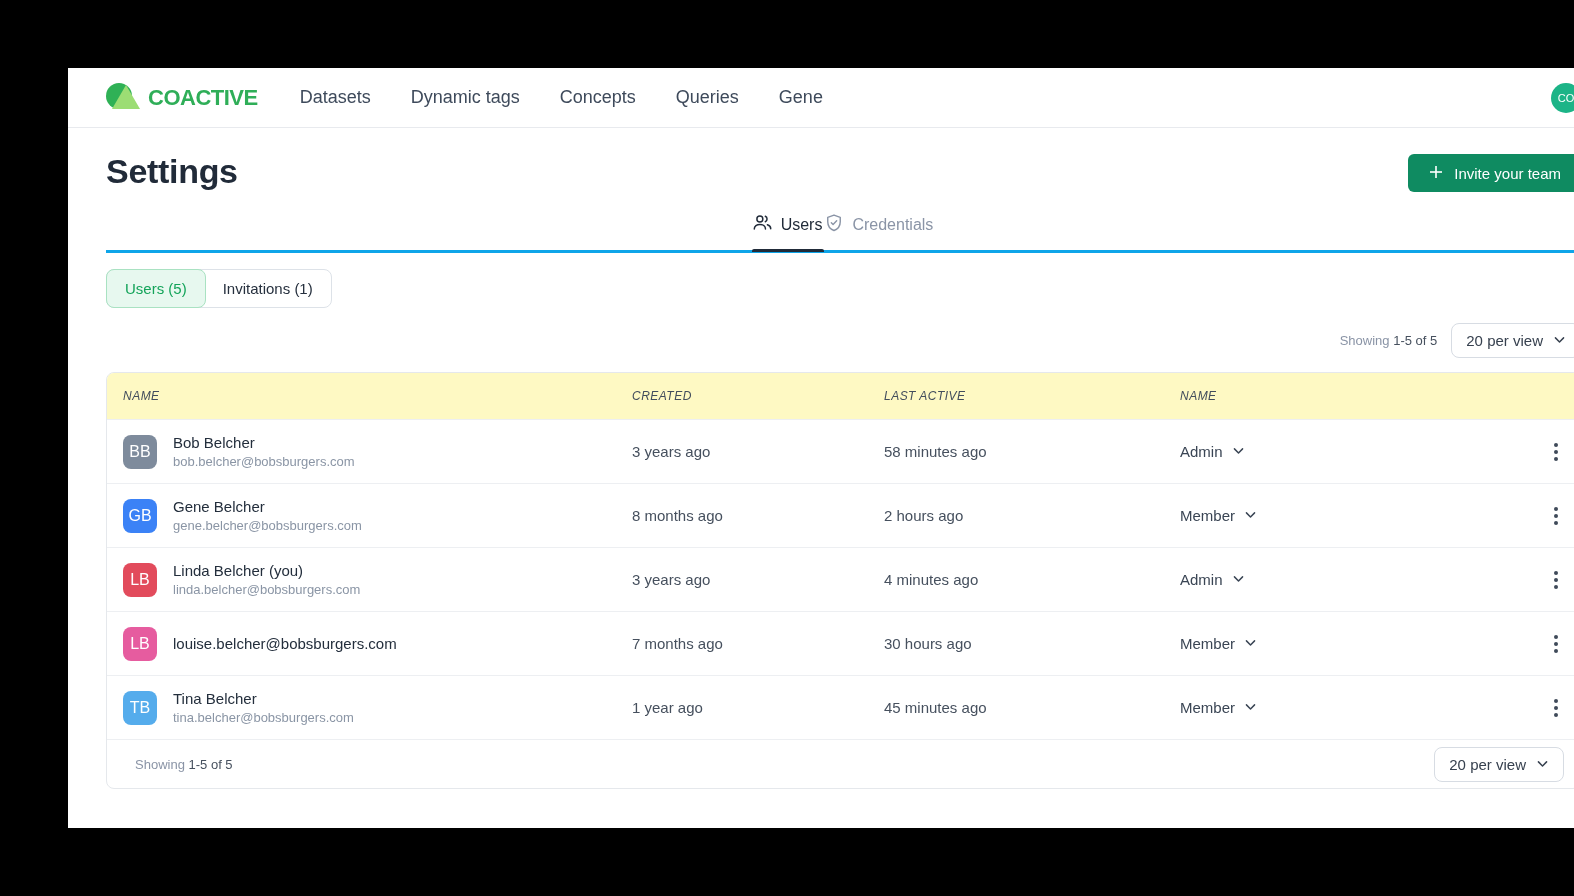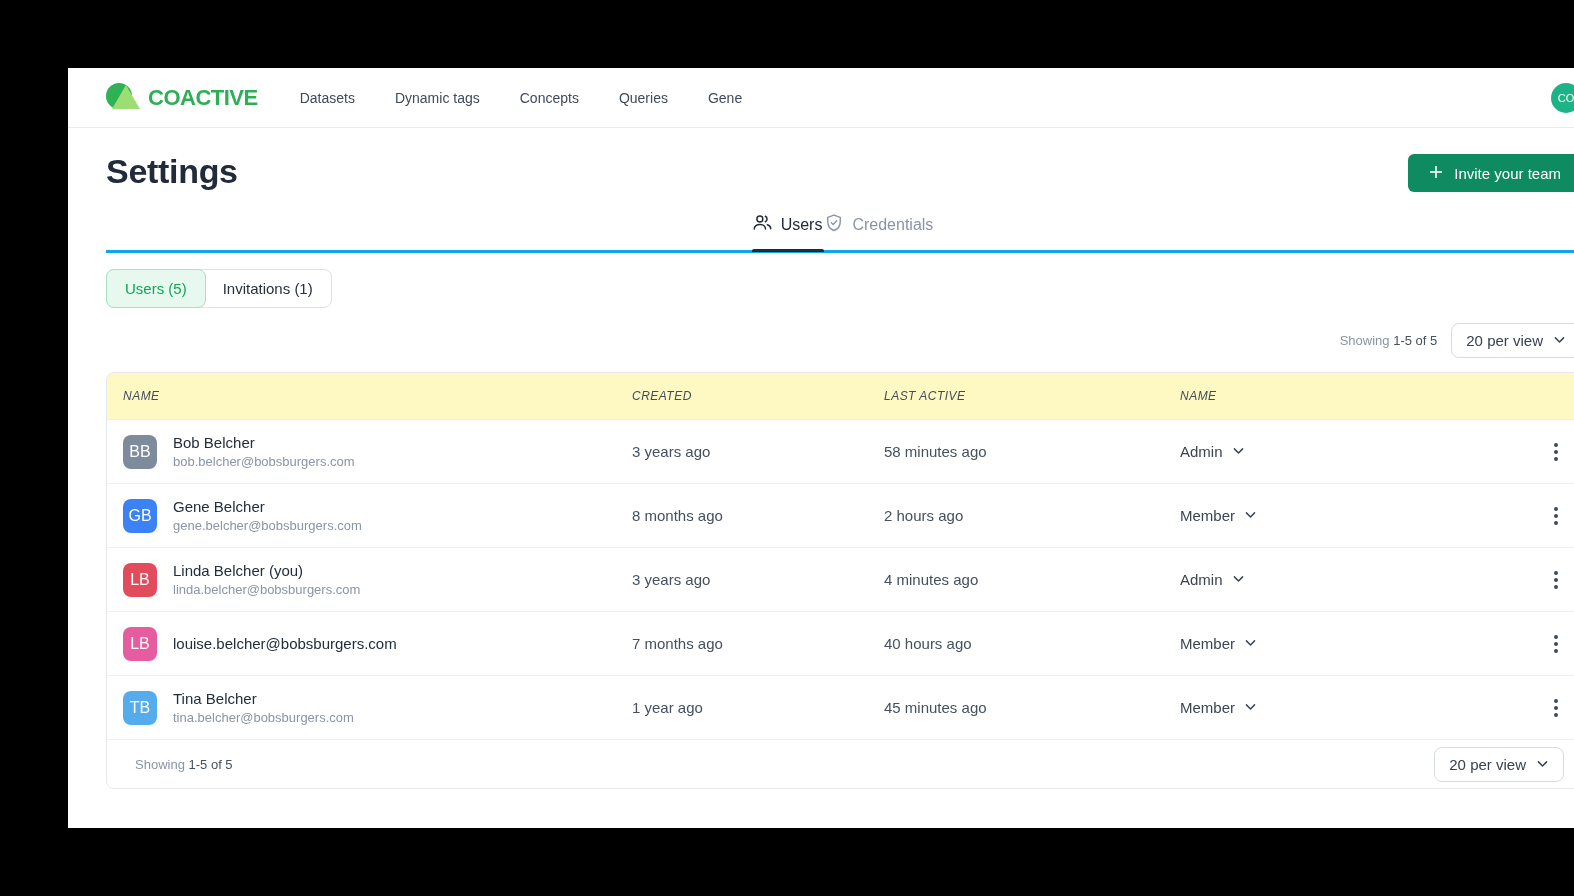--- a/index.html
+++ b/index.html
@@ -10,21 +10,21 @@
   }
 
   
   .topnav {
     height: 60px; display: flex; align-items: center;
     padding: 0 45px 0 38px; border-bottom: 1px solid #E8EAEE;
   }
   .logo { display: flex; align-items: center; gap: 8px; cursor: pointer; }
   .logo-text { font-size: 22px; font-weight: 700; letter-spacing: -0.5px; color: #2FAE58; }
   .nav-items { display: flex; gap: 40px; margin-left: 42px; }
-  .nav-item { font-size: 14px; color: #3E4A5B; cursor: pointer; }
+  .nav-item { font-size: 18px; color: #3E4A5B; cursor: pointer; }
   .spacer { flex: 1; }
   .profile-avatar {
     width: 30px; height: 30px; border-radius: 50%; background: #1CB487;
     color: #fff; font-size: 11px; font-weight: 500; display: flex; align-items: center; justify-content: center;
     cursor: pointer;
   }
 
   
   .main { padding: 24px 45px 0 38px; }
   .title-row { display: flex; justify-content: space-between; align-items: flex-start; }
@@ -247,21 +247,21 @@
 
   <div class="t-row">
     <div class="user-cell">
       <div class="avatar" style="background: rgb(230, 92, 159);">LB</div>
       <div>
         <div class="user-name">louise.belcher@bobsburgers.com</div>
 
       </div>
     </div>
     <span class="cell-text">7 months ago</span>
-    <span class="cell-text">40 hours ago</span>
+    <span class="cell-text">30 hours ago</span>
     <span class="role-cell">
       <span>Member</span>
       <span>
         <svg width="13" height="13" viewBox="0 0 16 16" fill="none" stroke="#3A4554" stroke-width="1.8" stroke-linecap="round" stroke-linejoin="round">
           <polyline points="3,6 8,11 13,6"></polyline>
         </svg>
       </span>
     </span>
     <span class="kebab">
               <i></i>

